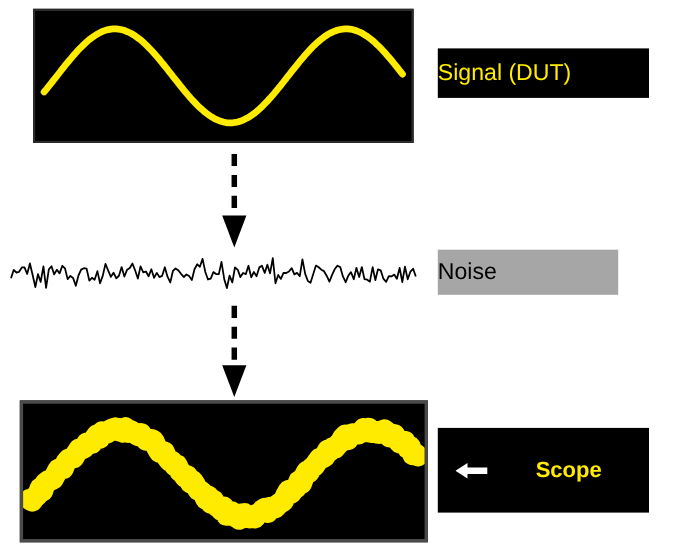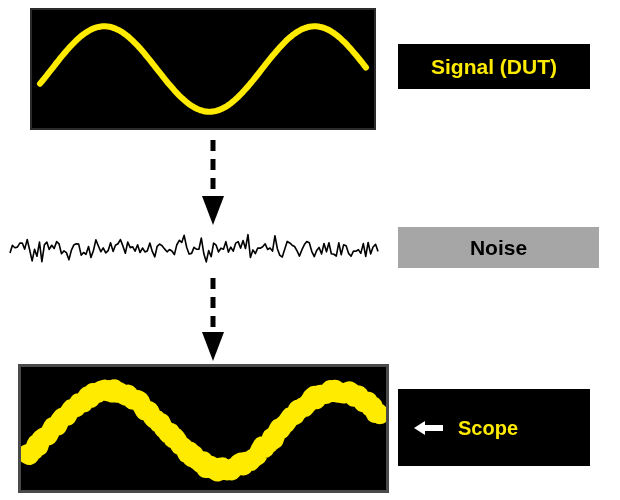--- a/index.html
+++ b/index.html
@@ -20,38 +20,38 @@
     border: 2px solid #2b2b2b;
   }
   .scope-box.bottom {
     left: 18px; top: 364px; width: 371px; height: 129px;
     border: 3px solid #4a4a4a;
   }
   .scope-box svg { width: 100%; height: 100%; display: block; }
 
   .label-box {
     position: absolute;
-    display: flex; align-items: center; justify-content: center; font-weight: bold;
+    display: flex; align-items: center; justify-content: flex-start;
   }
   .label-box.signal {
     left: 398px; top: 44px; width: 192px; height: 45px;
     background: #000000; color: #FFEB00; font-size: 21px;
   }
   .label-box.noise {
-    left: 398px; top: 227px; width: 201px; height: 41px;
+    left: 398px; top: 227px; width: 164px; height: 41px;
     background: #A6A6A6; color: #000000; font-size: 21px;
   }
   .label-box.scope {
     left: 398px; top: 389px; width: 192px; height: 77px;
     background: #000000; color: #FFEB00;
     font-size: 20px; font-weight: bold;
     justify-content: flex-start; padding-left: 16px; gap: 14px;
   }
   .scope-text {
-    display: flex; flex-direction: row; align-items: center;
+    display: flex; flex-direction: column; align-items: center;
     line-height: 1.3; flex: 1; padding-right: 14px;
   }
   .left-arrow { width: 30px; height: 16px; flex: 0 0 auto; }
 
   .arrow { position: absolute; width: 26px; }
   .arrow1 { left: 200px; top: 138px; height: 90px; }
   .arrow2 { left: 200px; top: 276px; height: 88px; }
 
   .noise-wave {
     position: absolute;

